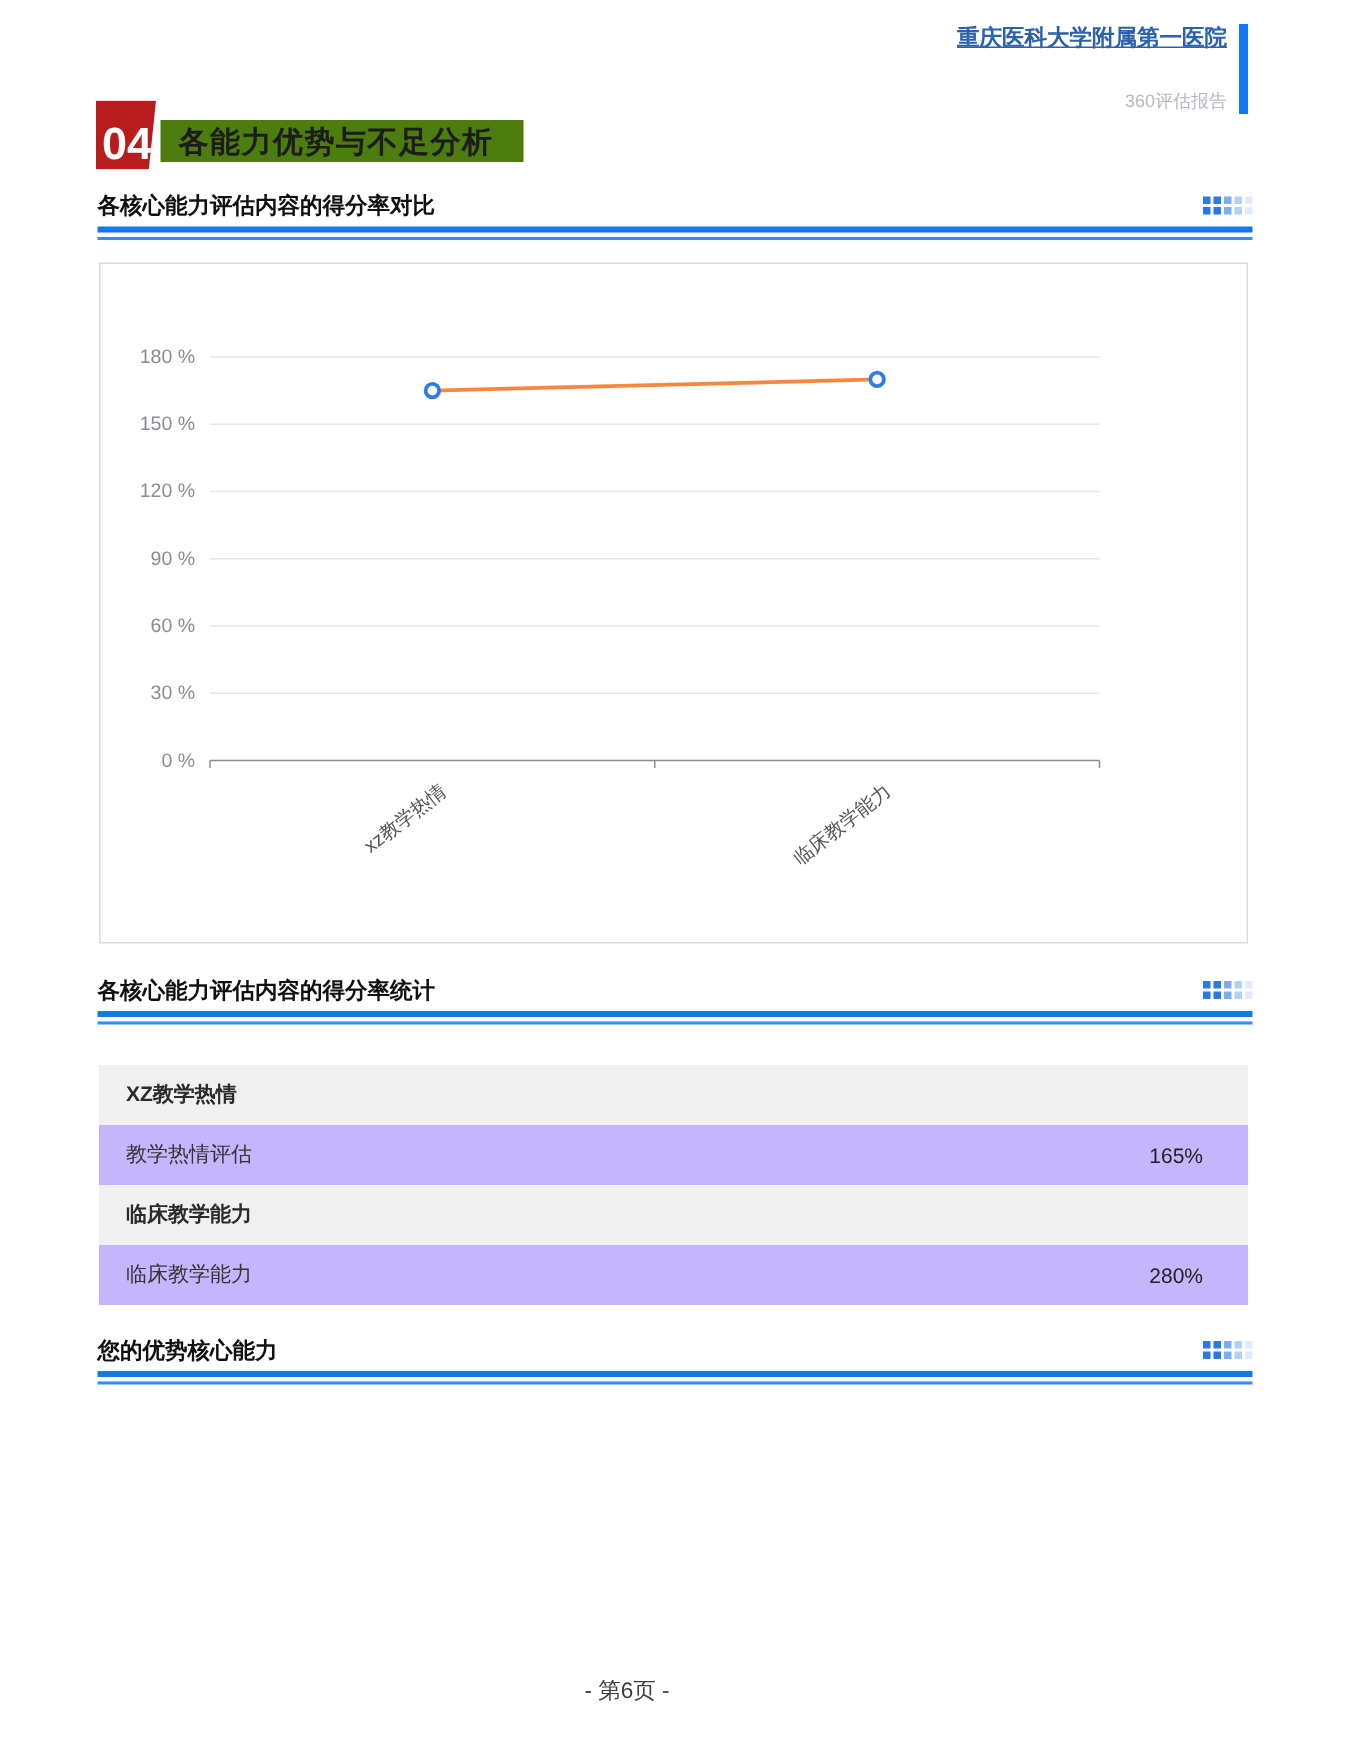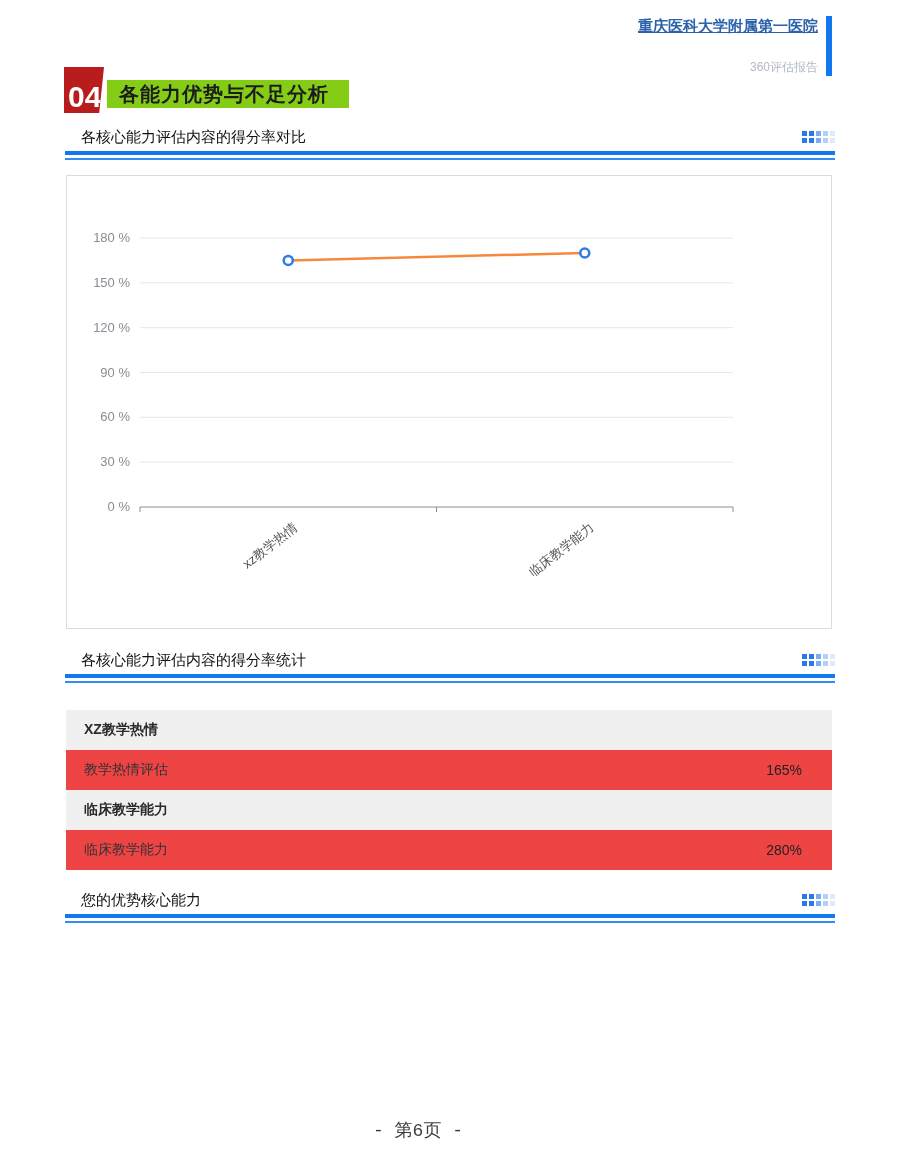--- a/index.html
+++ b/index.html
@@ -8,50 +8,50 @@
 
   
   .hdr{position:absolute;top:16px;right:68px;display:flex;align-items:stretch;}
   .hdr-texts{text-align:right;padding-right:8px;}
   .hdr-hospital{font-size:15px;font-weight:bold;color:#2b62ab;line-height:20px;text-decoration:underline;}
   .hdr-report{font-size:12px;color:#b3bac3;margin-top:23px;}
   .hdr-bar{width:6px;background:#1377f0;}
 
   
   .sec04{position:absolute;left:64px;top:67px;width:400px;height:48px;}
-  .sec04-strip{position:absolute;left:43px;top:13px;width:230px;height:28px;background:#84cc16;
+  .sec04-strip{position:absolute;left:43px;top:13px;width:230px;height:28px;background:#4d7c0f;
     display:flex;align-items:center;padding-left:12px;font-size:20px;font-weight:bold;color:#1c1c1c;letter-spacing:1px;}
   .sec04-badge{position:absolute;left:0;top:0;width:40px;height:46px;background:#b91c1c;
     clip-path:polygon(0 0,100% 0,88% 100%,0 100%);color:#fff;font-size:30px;font-weight:bold;
     display:flex;align-items:flex-end;justify-content:flex-start;padding:0 0 1px 4px;box-sizing:border-box;line-height:1;}
 
   
   .section{position:absolute;left:65px;width:770px;}
   .section-top{display:flex;justify-content:space-between;align-items:center;height:18px;}
-  .section-title{margin:16px;font-size:15px;font-weight:normal;color:#111;}
+  .section-title{margin:0;font-size:15px;font-weight:bold;color:#111;}
   .rule-thick{margin-top:5px;height:4px;background:#1377f0;}
   .rule-thin{margin-top:3px;height:2px;background:#1377f0;opacity:.85;}
 
   .pixel-icon{display:flex;flex-direction:column;gap:2px;}
   .pixel-row{display:flex;gap:2px;}
   .pixel{width:5px;height:5px;display:block;}
 
   
   .chart-card{position:absolute;left:66px;top:175px;width:766px;height:454px;border:1px solid #dcdcdc;box-sizing:border-box;background:#fff;}
   .chart-card svg{display:block;font-family:"Liberation Sans","DejaVu Sans",sans-serif;}
 
   
   .score-table{position:absolute;left:66px;top:710px;width:766px;font-size:14px;}
   .t-row{height:40px;display:flex;align-items:center;justify-content:space-between;
-    padding:0 30px 0 18px;box-sizing:border-box;background:#ef4444;color:#333;}
+    padding:0 30px 0 18px;box-sizing:border-box;background:#c4b5fd;color:#333;}
   .t-head{background:#f0f0f0;font-weight:bold;color:#2b2b2b;}
   .t-value{color:#222;}
 
   
-  .footer{position:absolute;left:0;top:1118px;width:836px;text-align:center;font-size:18px;color:#3c3c3c;font-family:Liberation Mono, monospace;}
+  .footer{position:absolute;left:0;top:1118px;width:836px;text-align:center;font-size:15px;color:#3c3c3c;}
 </style>
 </head>
 <body>
 
 <div class="page">
 
   <div class="hdr">
     <div class="hdr-texts">
       <div class="hdr-hospital">重庆医科大学附属第一医院</div>
       <div class="hdr-report">360评估报告</div>

